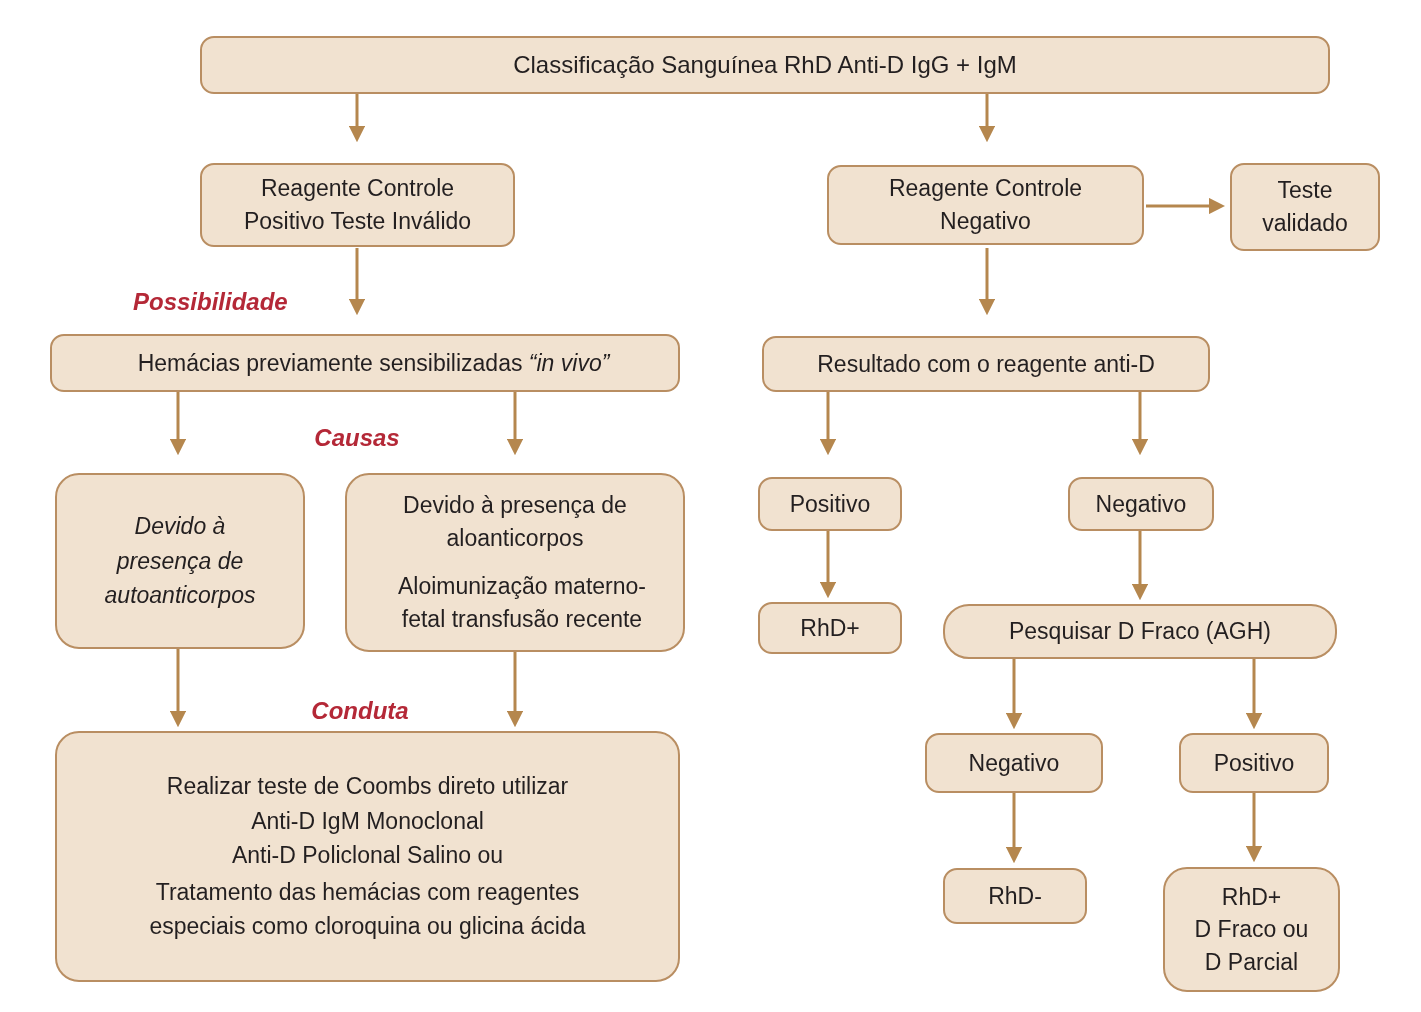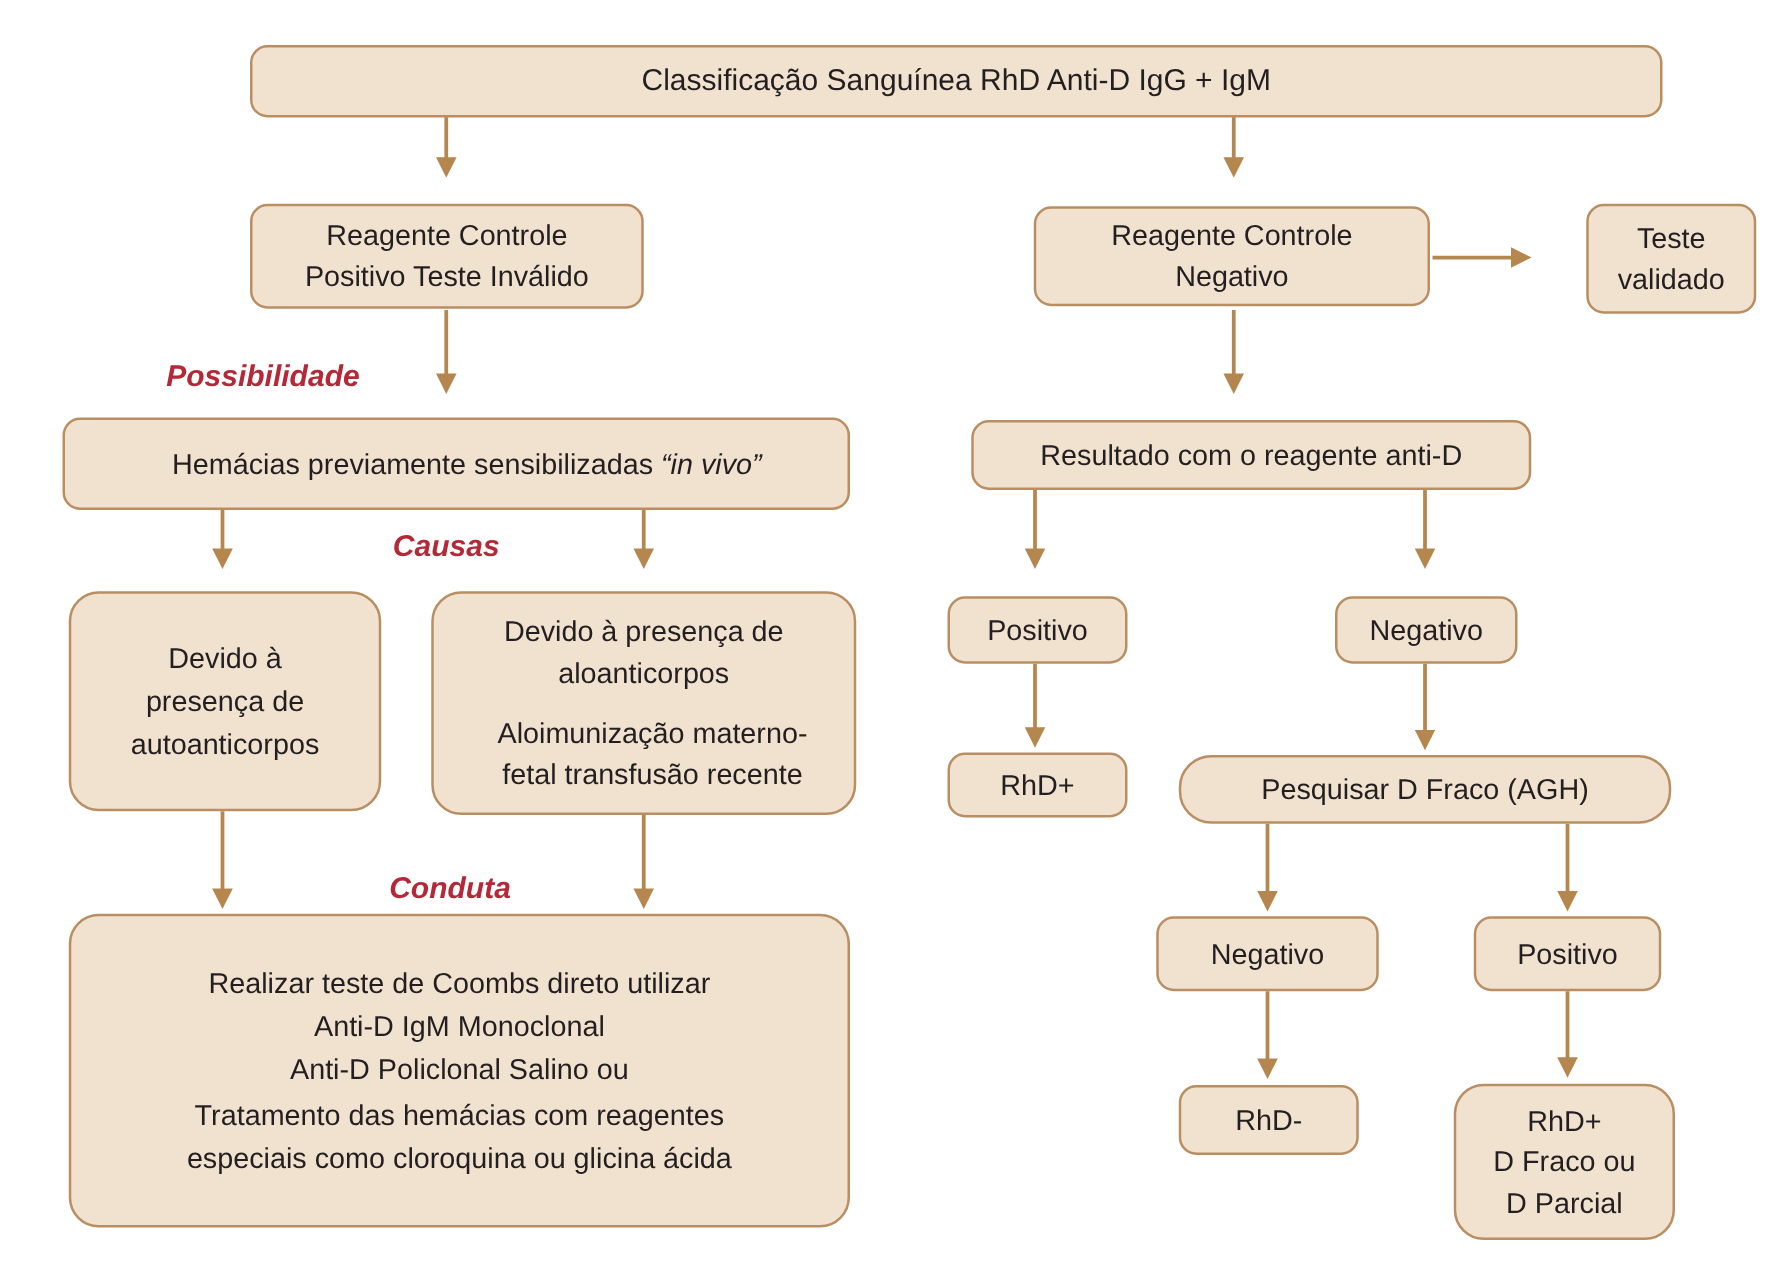--- a/index.html
+++ b/index.html
@@ -96,27 +96,27 @@
     <span class="line">Classificação Sanguínea RhD Anti-D IgG + IgM</span>
   </div>
 
   <div class="node" style="left:200px; top:163px; width:315px; height:84px; line-height:1.45;">
     <span class="line">Reagente Controle</span>
     <span class="line">Positivo Teste Inválido</span>
   </div>
 
   <div class="red-label" style="left:133px; top:288px;">Possibilidade</div>
 
-  <div class="node" style="left:50px; top:334px; width:630px; height:74px;padding-left:27px;">
+  <div class="node" style="left:50px; top:334px; width:630px; height:58px;padding-left:27px;">
     <span class="line"><span>Hemácias previamente sensibilizadas </span><span class="italic">“in vivo”</span></span>
   </div>
 
   <div class="red-label centered" style="left:280px; top:424px; width:154px;">Causas</div>
 
-  <div class="node r-lg" style="left:55px; top:473px; width:250px; height:176px;">
+  <div class="node r-lg" style="left:55px; top:473px; width:250px; height:176px;font-style:italic;">
     <span class="line">Devido à</span>
     <span class="line">presença de</span>
     <span class="line">autoanticorpos</span>
   </div>
 
   <div class="node r-lg" style="left:345px; top:473px; width:340px; height:179px; line-height:1.45;">
     <span class="para">
       <span class="line">Devido à presença de</span>
       <span class="line">aloanticorpos</span>
     </span>
@@ -138,26 +138,26 @@
       <span class="line">Tratamento das hemácias com reagentes</span>
       <span class="line">especiais como cloroquina ou glicina ácida</span>
     </span>
   </div>
 
   <div class="node" style="left:827px; top:165px; width:317px; height:80px; line-height:1.45;">
     <span class="line">Reagente Controle</span>
     <span class="line">Negativo</span>
   </div>
 
-  <div class="node" style="left:1230px; top:163px; width:136px; height:88px; line-height:1.45;margin-left:39px;">
+  <div class="node" style="left:1230px; top:163px; width:150px; height:88px; line-height:1.45;">
     <span class="line">Teste</span>
     <span class="line">validado</span>
   </div>
 
-  <div class="node" style="left:762px; top:336px; width:448px; height:56px;margin-left:15px;">
+  <div class="node" style="left:762px; top:336px; width:448px; height:56px;">
     <span class="line">Resultado com o reagente anti-D</span>
   </div>
 
   <div class="node" style="left:758px; top:477px; width:144px; height:54px;">
     <span class="line">Positivo</span>
   </div>
 
   <div class="node" style="left:1068px; top:477px; width:146px; height:54px;">
     <span class="line">Negativo</span>
   </div>

